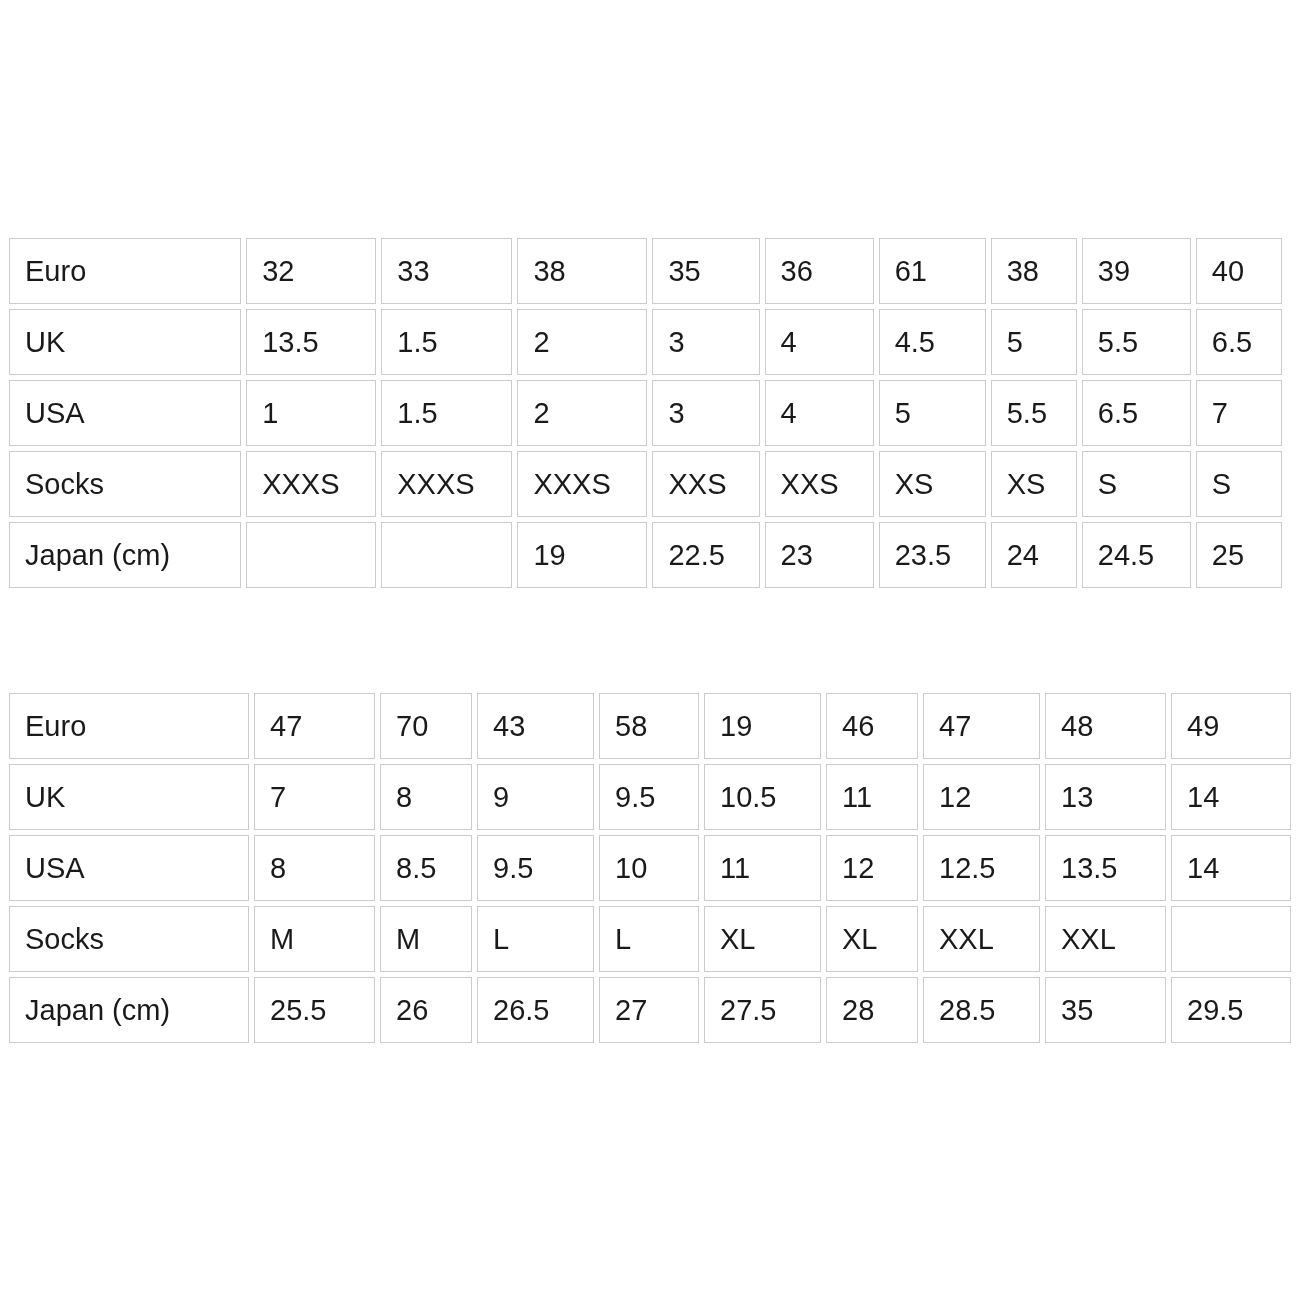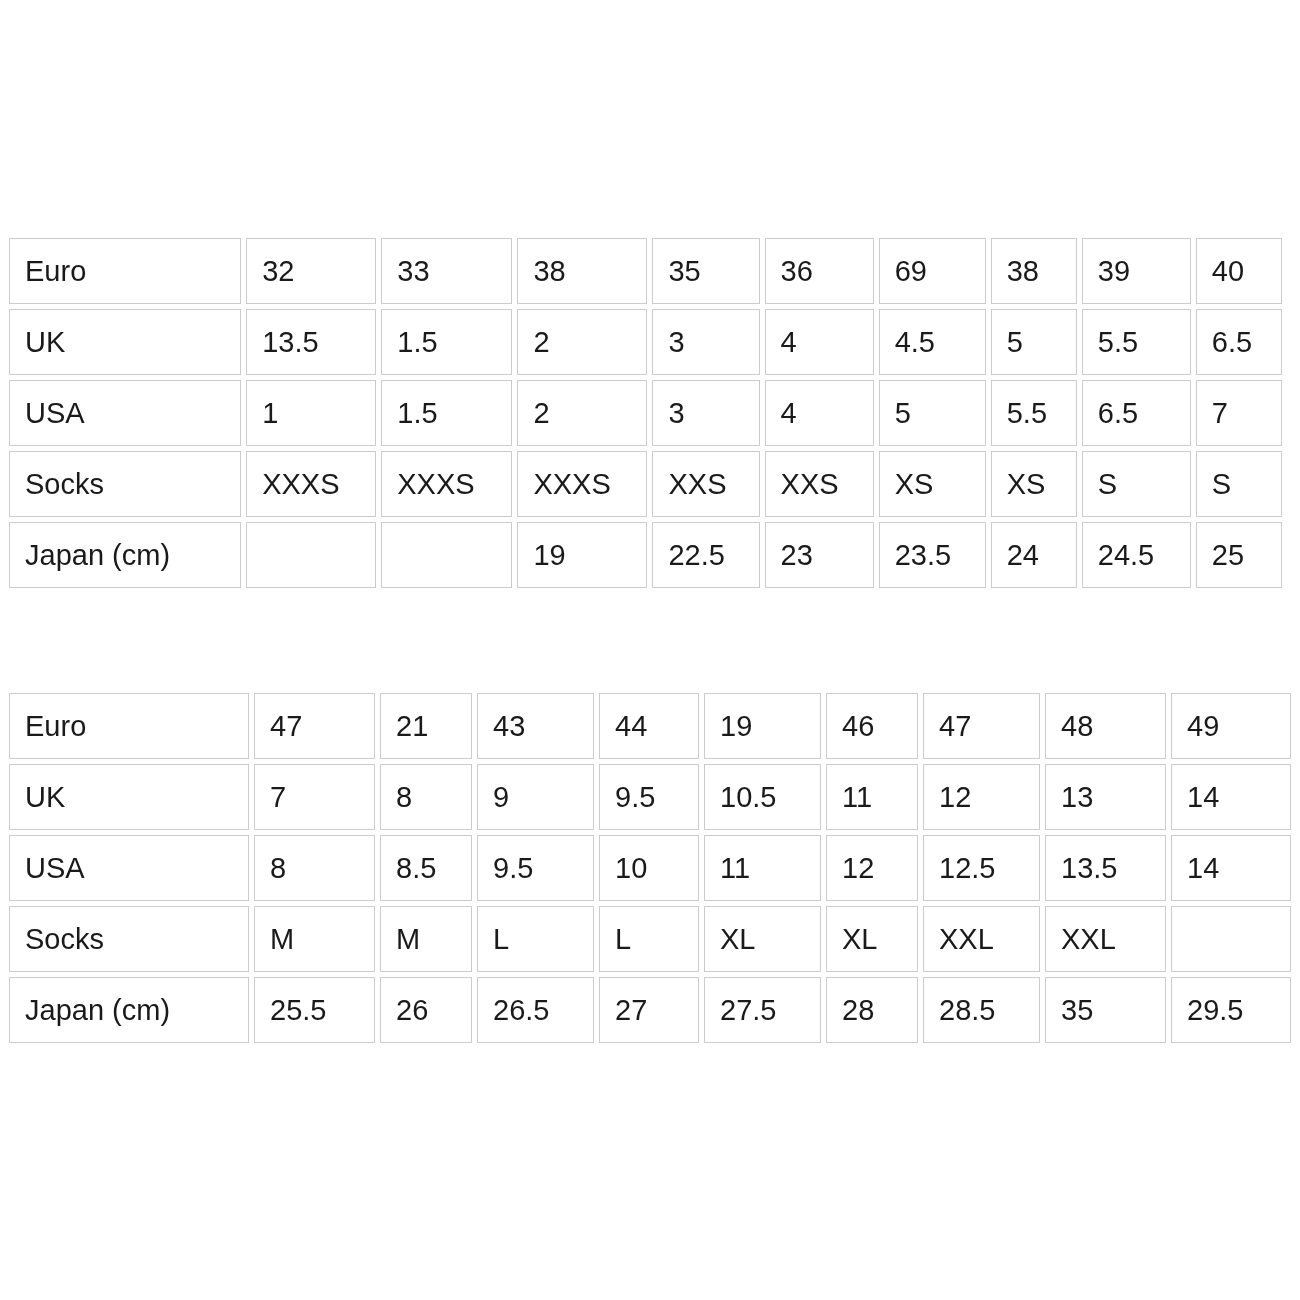--- a/index.html
+++ b/index.html
@@ -58,21 +58,21 @@
         <col style="width: 86px;">
       </colgroup>
     <tbody>
         <tr>
           <td>Euro</td>
           <td>32</td>
           <td>33</td>
           <td>38</td>
           <td>35</td>
           <td>36</td>
-          <td>69</td>
+          <td>61</td>
           <td>38</td>
           <td>39</td>
           <td>40</td>
         </tr>
         <tr>
           <td>UK</td>
           <td>13.5</td>
           <td>1.5</td>
           <td>2</td>
           <td>3</td>
@@ -131,23 +131,23 @@
         <col style="width: 117px;">
         <col style="width: 92px;">
         <col style="width: 117px;">
         <col style="width: 121px;">
         <col style="width: 120px;">
       </colgroup>
     <tbody>
         <tr>
           <td>Euro</td>
           <td>47</td>
-          <td>21</td>
+          <td>70</td>
           <td>43</td>
-          <td>44</td>
+          <td>58</td>
           <td>19</td>
           <td>46</td>
           <td>47</td>
           <td>48</td>
           <td>49</td>
         </tr>
         <tr>
           <td>UK</td>
           <td>7</td>
           <td>8</td>

